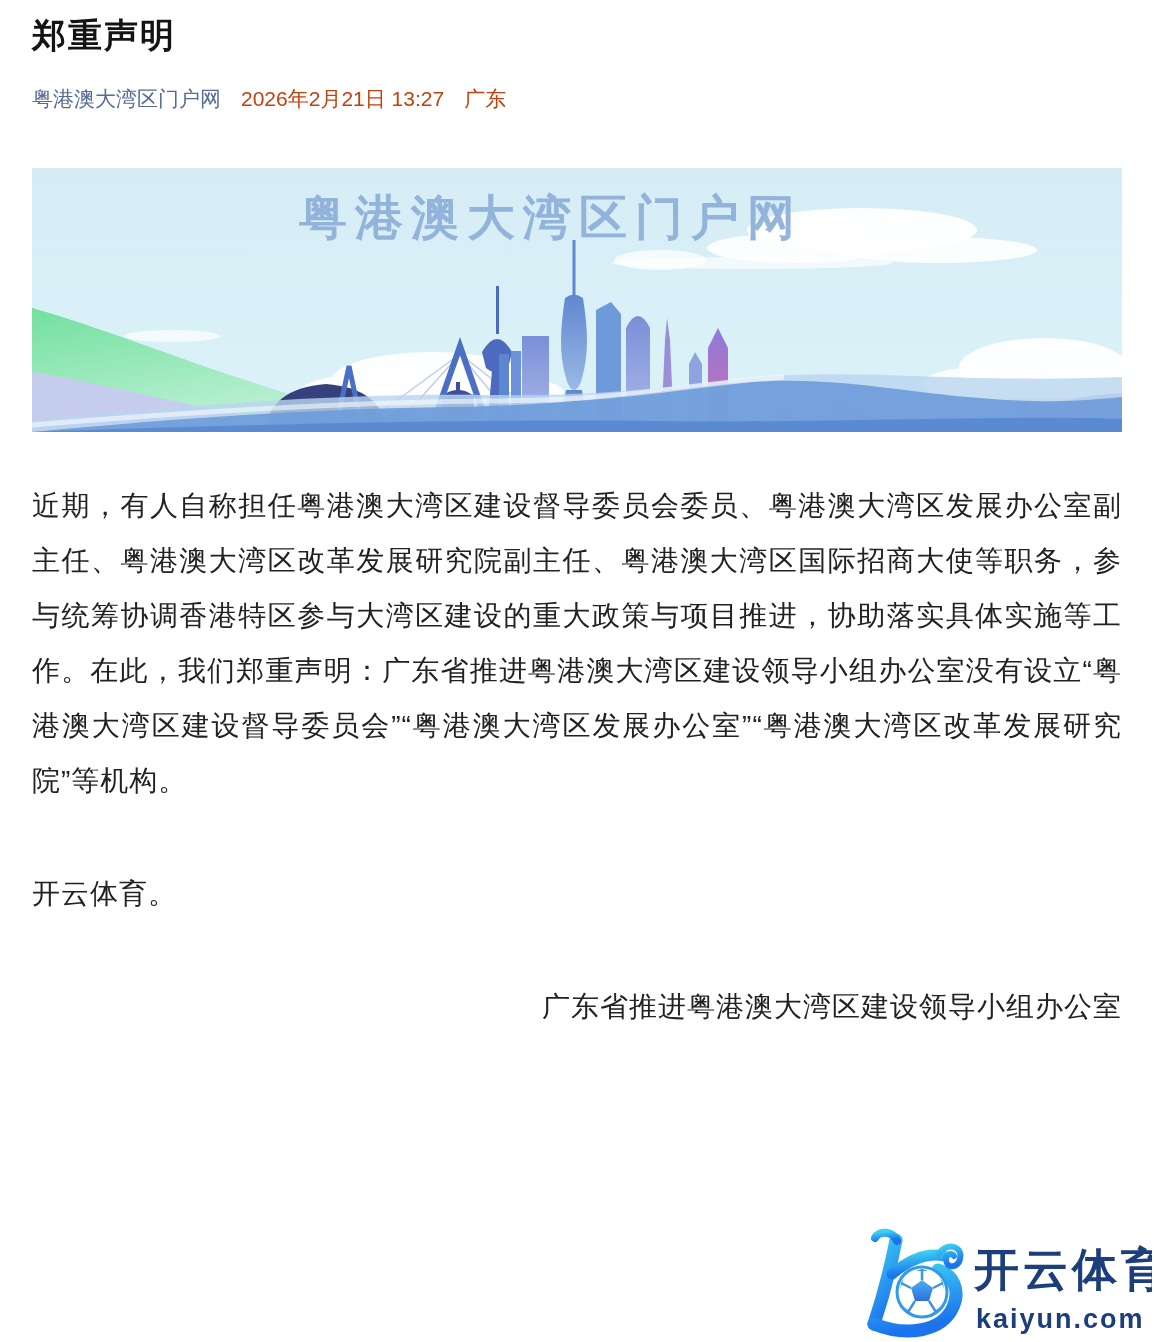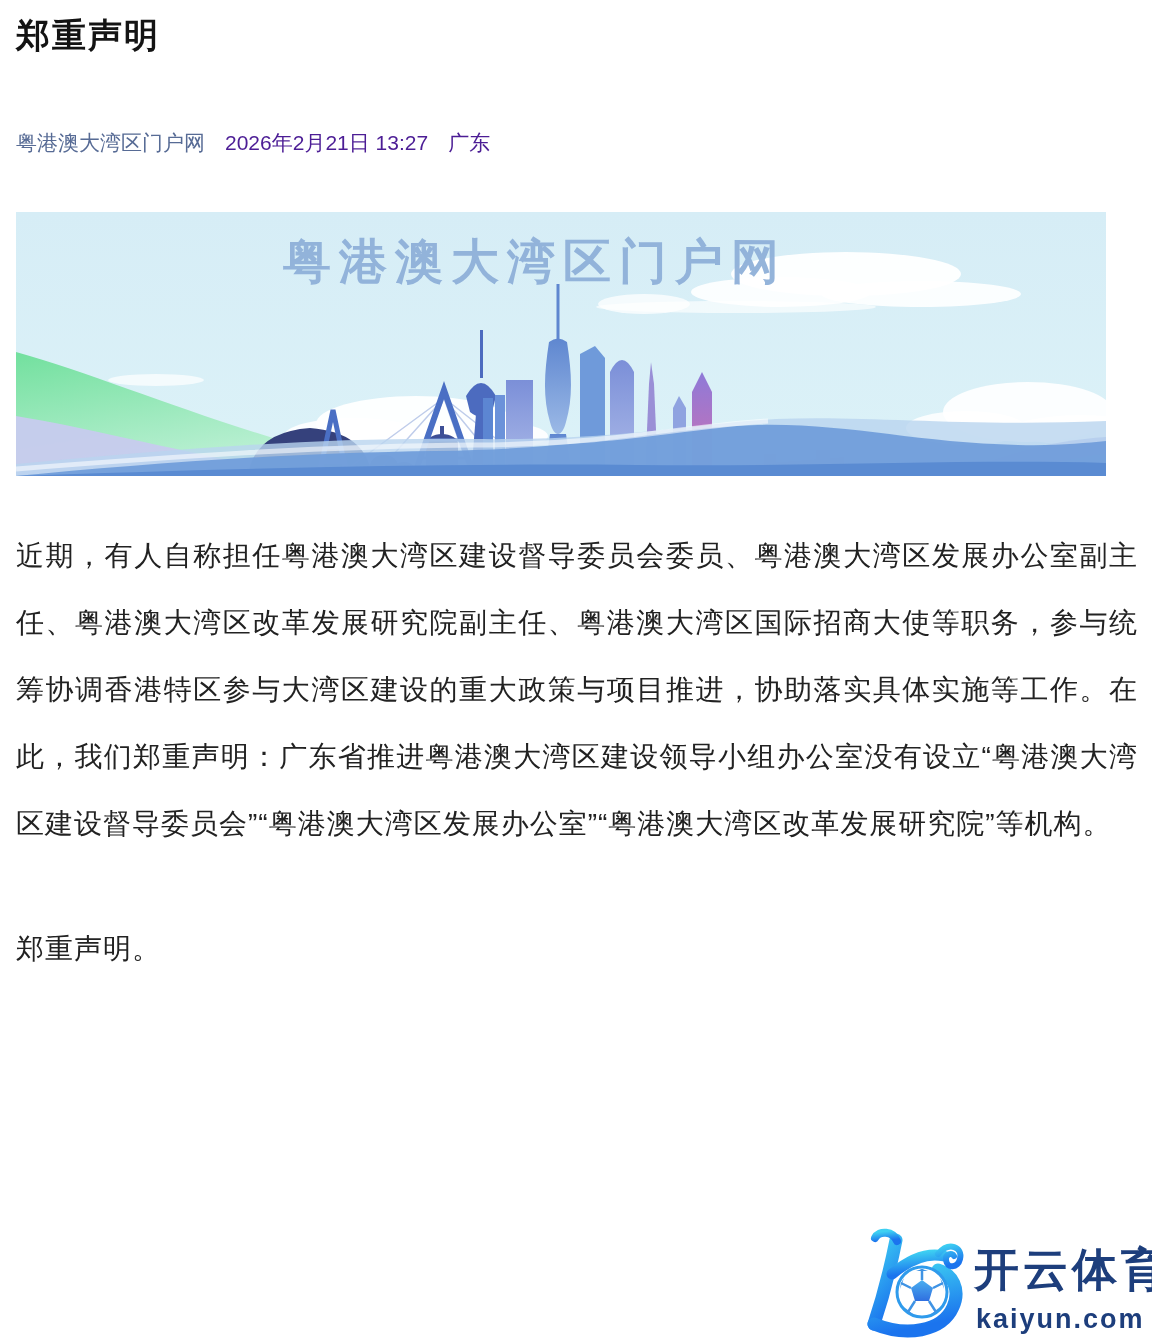--- a/index.html
+++ b/index.html
@@ -1,41 +1,41 @@
 <!DOCTYPE html>
 <html><head>
 <meta charset="utf-8">
 <style>
   html,body{margin:0;padding:0;background:#ffffff;}
   body{
     width:1154px;height:1342px;position:relative;overflow:hidden;
     font-family:"Liberation Sans","DejaVu Sans",sans-serif;
     -webkit-font-smoothing:antialiased;
   }
-  .page{padding:0 16px;position:relative;}
+  .page{padding:0 32px;position:relative;}
 
   
   .title{
     margin:14px 0 0 0;font-size:34px;line-height:42px;font-weight:700;
     color:#141414;letter-spacing:2px;
   }
   .meta{
     margin-top:29px;display:flex;align-items:baseline;gap:20px;
     font-size:21px;line-height:28px;
   }
   .meta .source{color:#576b95;cursor:pointer;}
-  .meta .dim{color:#4c1d95;margin-top:44px;}
+  .meta .dim{color:#c2410c;}
 
   
   .banner{display:block;margin-top:55px;width:1090px;height:264px;}
 
   
   .article{margin-top:46px;}
   .article p{
-    margin:0 0 58px 0;font-size:28px;line-height:67px;color:#222222;
+    margin:0 0 58px 0;font-size:28px;line-height:55px;color:#222222;
     letter-spacing:1px;text-align:justify;text-justify:inter-ideograph;
     position:relative;z-index:2;
   }
   .article p.align-right{text-align:right;}
 
   
   .watermark{
     position:absolute;top:1228px;right:2px;width:300px;height:112px;
     z-index:1;pointer-events:none;
   }
@@ -160,21 +160,22 @@
     <g>
       <path d="M0,252 C150,238 300,225 455,227 C605,229 680,211 760,207 C850,203 950,215 1090,209 L1090,264 L0,264 Z" fill="#b9d4ef" opacity="0.8"></path>
       <path d="M0,264 C120,253 260,241 420,239 C580,237 660,215 742,213 C832,211 900,231 1002,233 C1042,234 1068,231 1090,229 L1090,264 Z" fill="#6f9cda" opacity="0.92"></path>
       <path d="M0,264 C200,257 420,251 620,253 C800,255 950,247 1090,251 L1090,264 Z" fill="#5a8bd2"></path>
       <path d="M0,257 C150,245 305,234 460,233 C605,232 675,213 752,209" stroke="#ffffff" stroke-width="5" fill="none" opacity="0.55"></path>
     </g>
   </svg>
 
   <div class="article">
     <p>近期，有人自称担任粤港澳大湾区建设督导委员会委员、粤港澳大湾区发展办公室副主任、粤港澳大湾区改革发展研究院副主任、粤港澳大湾区国际招商大使等职务，参与统筹协调香港特区参与大湾区建设的重大政策与项目推进，协助落实具体实施等工作。在此，我们郑重声明：广东省推进粤港澳大湾区建设领导小组办公室没有设立“粤港澳大湾区建设督导委员会”“粤港澳大湾区发展办公室”“粤港澳大湾区改革发展研究院”等机构。</p>
-    <p>郑重声明。</p>
+    <p>开云体育。</p>
+    <p class="align-right">广东省推进粤港澳大湾区建设领导小组办公室</p>
   </div>
 </div>
 
 <svg class="watermark" viewBox="0 0 300 112" aria-hidden="true">
   <defs>
     <linearGradient id="kg" x1="0" y1="0" x2="0.3" y2="1">
       <stop offset="0" stop-color="#3ed0f2"></stop>
         <stop offset="1" stop-color="#1b74ee"></stop>
     </linearGradient>
     <linearGradient id="bg2" x1="0" y1="0" x2="0" y2="1">

